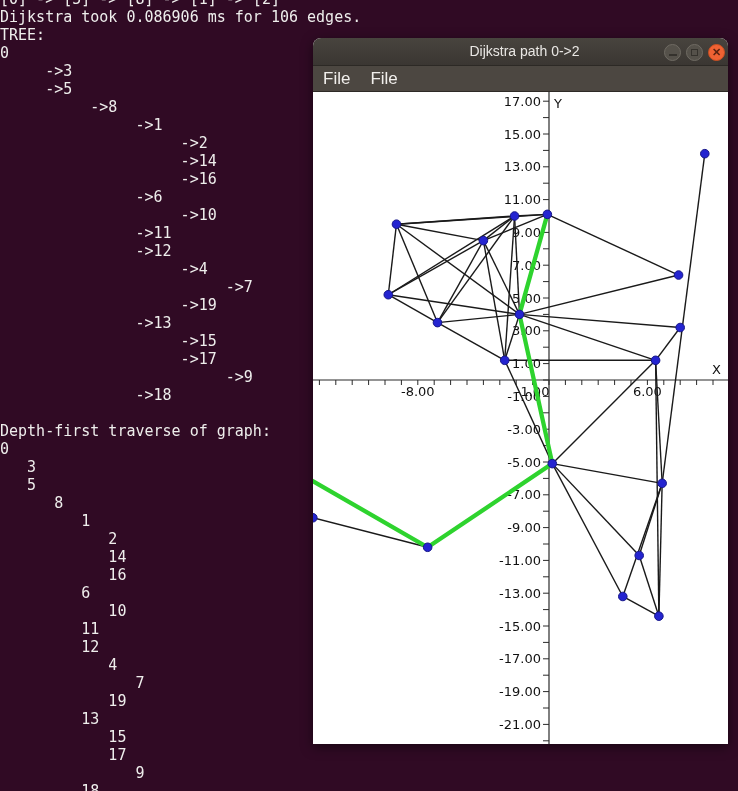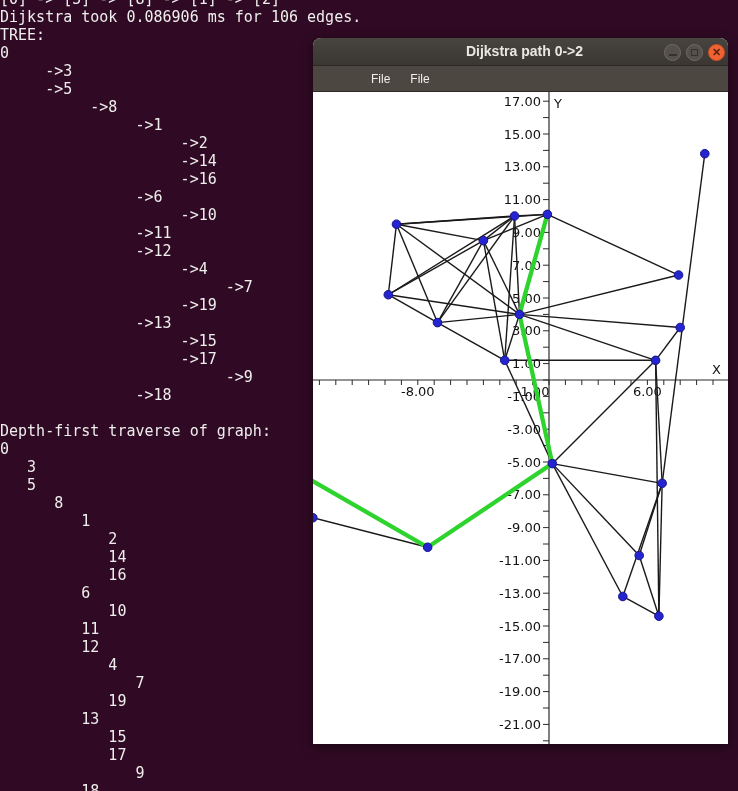--- a/index.html
+++ b/index.html
@@ -24,37 +24,37 @@
   }
   #titlebar{
     position:absolute;left:0;top:0;width:100%;height:28px;
     background:linear-gradient(#48443e,#3a3632);
     border-radius:8px 8px 0 0;
     border-bottom:1px solid #2c2925;
     box-sizing:border-box;
   }
   #title{
     position:absolute;left:8px;right:0;top:5px;text-align:center;
-    color:#e9e7e4;font-size:14px;font-weight:bold;
+    color:#e9e7e4;font-size:14px;font-weight:normal;
     font-family:"Liberation Sans",sans-serif;
   }
   #winbtns{position:absolute;right:3px;top:6px;display:flex;gap:5px;}
   .wbtn{
     width:17px;height:17px;border-radius:50%;box-sizing:border-box;
     display:flex;align-items:center;justify-content:center;
   }
   .wbtn.gray{background:#55514a;border:1px solid #6f6b63;}
   .wbtn.orange{background:#ef6233;border:1px solid #c94f22;}
   .glyph-min{width:8px;height:2px;background:#35322d;margin-top:5px;}
   .glyph-max{width:7px;height:7px;border:1.5px solid #35322d;box-sizing:border-box;}
   .glyph-close{color:#5c2310;font-size:11px;font-weight:bold;line-height:1;}
   #menubar{
     position:absolute;left:0;top:28px;width:100%;height:26px;
     background:#4c4741;border-bottom:1px solid #2e2a26;box-sizing:border-box;
-    display:flex;align-items:center;color:#f1efec;font-size:12px;padding-left:48px;
+    display:flex;align-items:center;color:#f1efec;font-size:17px;
   }
   .menu-item{padding:3px 10px;cursor:default;}
   #plot{
     position:absolute;left:0;top:54px;width:415px;height:652px;
     background:#ffffff;overflow:hidden;
   }
   #graph-svg{display:block;}
   #graph-svg text{font-family:"DejaVu Sans",sans-serif;font-size:13px;fill:#111111;}
 </style>
 </head>

